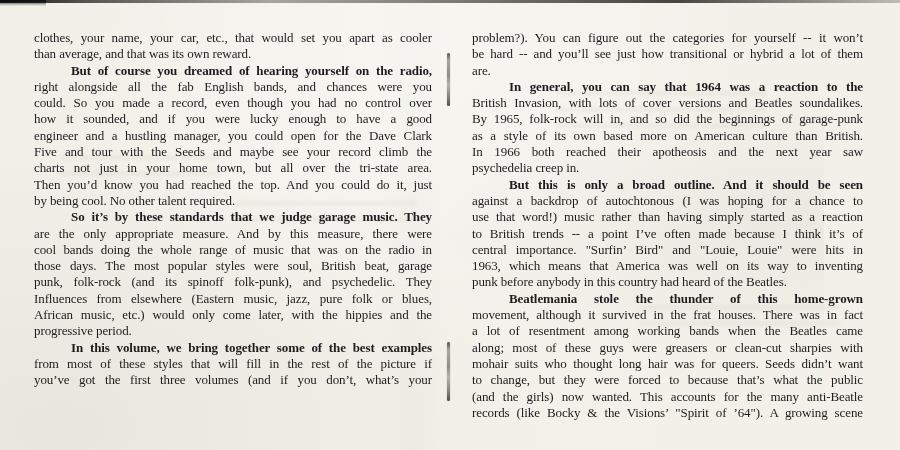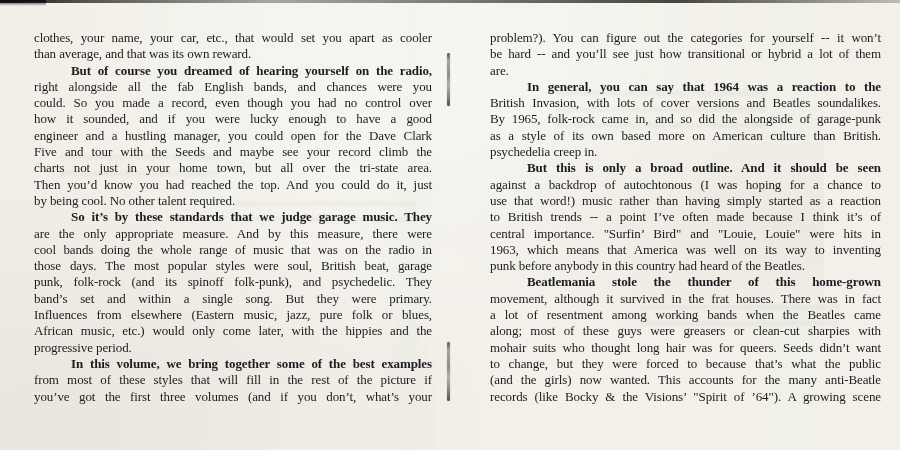--- a/index.html
+++ b/index.html
@@ -37,21 +37,21 @@
     position: absolute;
     top: 0; left: 0;
     width: 46px; height: 6px;
     background: linear-gradient(to bottom, rgba(10,10,10,0.9), rgba(10,10,10,0));
   }
   .text-col {
     position: absolute;
     color: #1d1c1f;
   }
   .text-col.left  { left: 34px;  top: 30px; width: 398px; }
-  .text-col.right { left: 490px; top: 30px; width: 391px; }
+  .text-col.right { left: 472px; top: 30px; width: 391px; }
   .line {
     font-size: 13px;
     line-height: 16.3px;
     letter-spacing: -0.1px;
     text-align: justify;
     text-align-last: justify;
     text-rendering: optimizeLegibility;
   }
   .line.indent { text-indent: 37px; font-weight: bold; }
   .line.para-end { text-align-last: left; }
@@ -103,37 +103,37 @@
       <div class="line" style="">engineer and a hustling manager, you could open for the Dave Clark</div>
       <div class="line" style="">Five and tour with the Seeds and maybe see your record climb the</div>
       <div class="line" style="">charts not just in your home town, but all over the tri-state area.</div>
       <div class="line" style="">Then you’d know you had reached the top. And you could do it, just</div>
       <div class="line para-end" style="">by being cool. No other talent required.</div>
       <div class="line indent" style="">So it’s by these standards that we judge garage music. They</div>
       <div class="line" style="">are the only appropriate measure. And by this measure, there were</div>
       <div class="line" style="">cool bands doing the whole range of music that was on the radio in</div>
       <div class="line" style="">those days. The most popular styles were soul, British beat, garage</div>
       <div class="line" style="">punk, folk-rock (and its spinoff folk-punk), and psychedelic. They</div>
-      <div class="line" style="">band’s set and within a single song. But they were primary.</div>
       <div class="line" style="">Influences from elsewhere (Eastern music, jazz, pure folk or blues,</div>
       <div class="line" style="">African music, etc.) would only come later, with the hippies and the</div>
       <div class="line para-end" style="">progressive period.</div>
       <div class="line indent" style="">In this volume, we bring together some of the best examples</div>
       <div class="line" style="">from most of these styles that will fill in the rest of the picture if</div>
       <div class="line" style="">you’ve got the first three volumes (and if you don’t, what’s your</div>
     </div>
 
   <div class="text-col right">
       <div class="line" style="">problem?). You can figure out the categories for yourself -- it won’t</div>
       <div class="line" style="">be hard -- and you’ll see just how transitional or hybrid a lot of them</div>
       <div class="line para-end" style="">are.</div>
       <div class="line indent" style="">In general, you can say that 1964 was a reaction to the</div>
       <div class="line" style="">British Invasion, with lots of cover versions and Beatles soundalikes.</div>
-      <div class="line" style="">By 1965, folk-rock came in, and so did the alongside of garage-punk</div>
+      <div class="line" style="">By 1965, folk-rock will in, and so did the beginnings of garage-punk</div>
       <div class="line" style="">as a style of its own based more on American culture than British.</div>
+      <div class="line" style="">In 1966 both reached their apotheosis and the next year saw</div>
       <div class="line para-end" style="">psychedelia creep in.</div>
       <div class="line indent" style="">But this is only a broad outline. And it should be seen</div>
       <div class="line" style="">against a backdrop of autochtonous (I was hoping for a chance to</div>
       <div class="line" style="">use that word!) music rather than having simply started as a reaction</div>
       <div class="line" style="">to British trends -- a point I’ve often made because I think it’s of</div>
       <div class="line" style="">central importance. "Surfin’ Bird" and "Louie, Louie" were hits in</div>
       <div class="line" style="">1963, which means that America was well on its way to inventing</div>
       <div class="line para-end" style="">punk before anybody in this country had heard of the Beatles.</div>
       <div class="line indent" style="">Beatlemania stole the thunder of this home-grown</div>
       <div class="line" style="">movement, although it survived in the frat houses. There was in fact</div>

